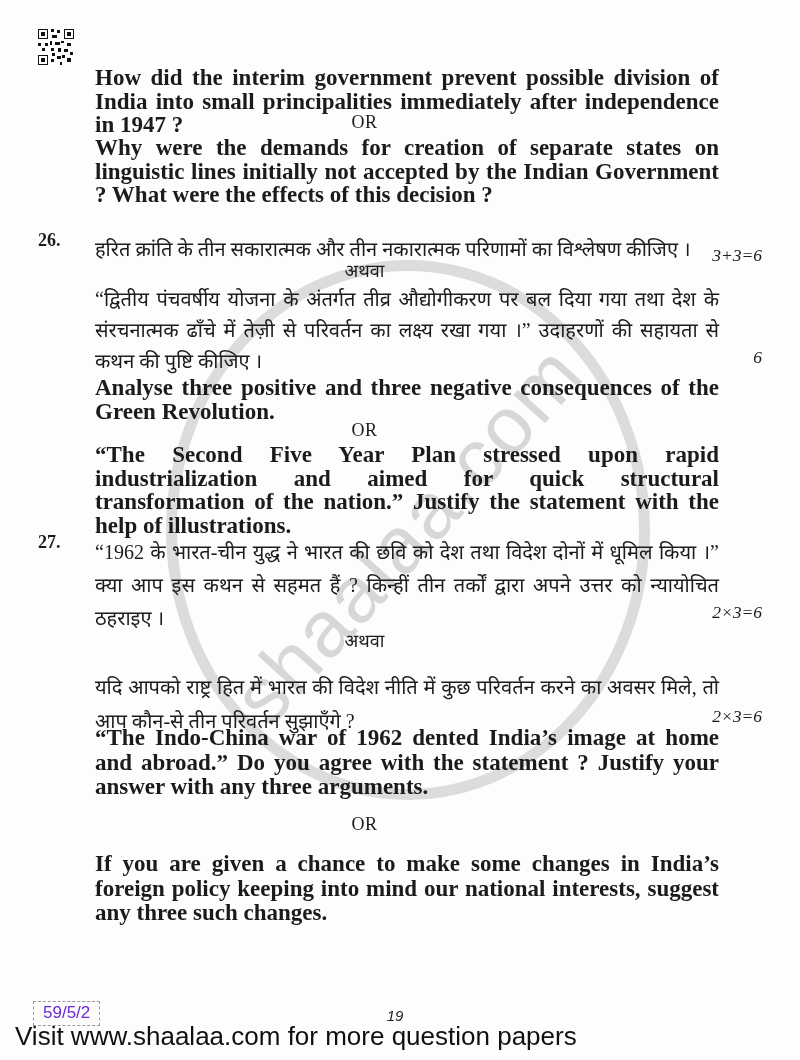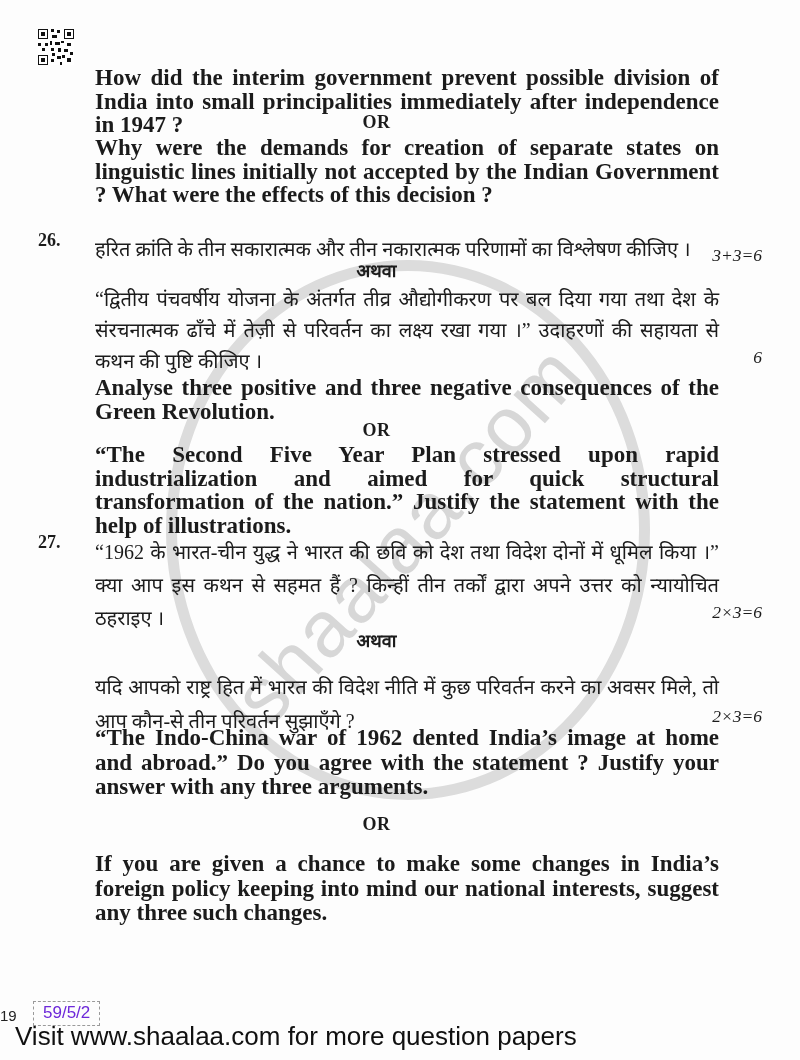--- a/index.html
+++ b/index.html
@@ -7,21 +7,21 @@
     width:800px;height:1060px;position:relative;overflow:hidden;
     background:#fdfdfd;
     font-family:"Liberation Serif","DejaVu Serif",serif;
     color:#1b1b1b;
   }
   .abs{position:absolute;z-index:2;}
   .eng{font-size:23px;line-height:23.5px;font-weight:bold;}
   .hi{font-size:20px;line-height:31px;margin-top:8px;}
   .just{text-align:justify;}
   .qnum{font-weight:bold;font-size:18px;}
-  .or-row{left:35px;width:683px;text-align:center;font-weight:bold;}
+  .or-row{left:23px;width:683px;text-align:center;font-weight:normal;}
   .or-en{font-size:18px;letter-spacing:.5px;}
   .or-hi{font-size:18px;}
   .qwrap{left:95px;width:667px;}
   .qtext{width:624px;}
   .marks{
     position:absolute;right:0;font-style:italic;font-size:17.5px;
     font-family:"Liberation Serif","DejaVu Serif",serif;white-space:nowrap;
   }
   .eng-block{left:95px;width:624px;}
   
@@ -34,22 +34,22 @@
     transform:translate(-50%,-50%) rotate(-48deg);
     font-family:"Liberation Sans","DejaVu Sans",sans-serif;
     font-size:80px;color:#d7d7d7;letter-spacing:2px;white-space:nowrap;
   }
   
   .paper-code{
     left:33px;top:1001px;border:1px dashed #9a9a9a;padding:1px 9px 2px 9px;
     font-family:"Liberation Sans","DejaVu Sans",sans-serif;font-size:17px;color:#6d28d9;
   }
   .page-num{
-    left:0;top:1007px;width:790px;
-    font-family:"Liberation Sans","DejaVu Sans",sans-serif;font-size:15px;color:#222;
+    left:0;top:1007px;width:790px;text-align:center;
+    font-family:"Liberation Sans","DejaVu Sans",sans-serif;font-size:15px;color:#222;font-style:italic;
   }
   .visit-line{
     left:15px;top:1021px;
     font-family:"Liberation Sans","DejaVu Sans",sans-serif;font-size:26px;color:#101010;
     white-space:nowrap;
   }
   .qr{left:38px;top:28px;width:36px;height:38px;}
 </style>
 </head>
 <body>

